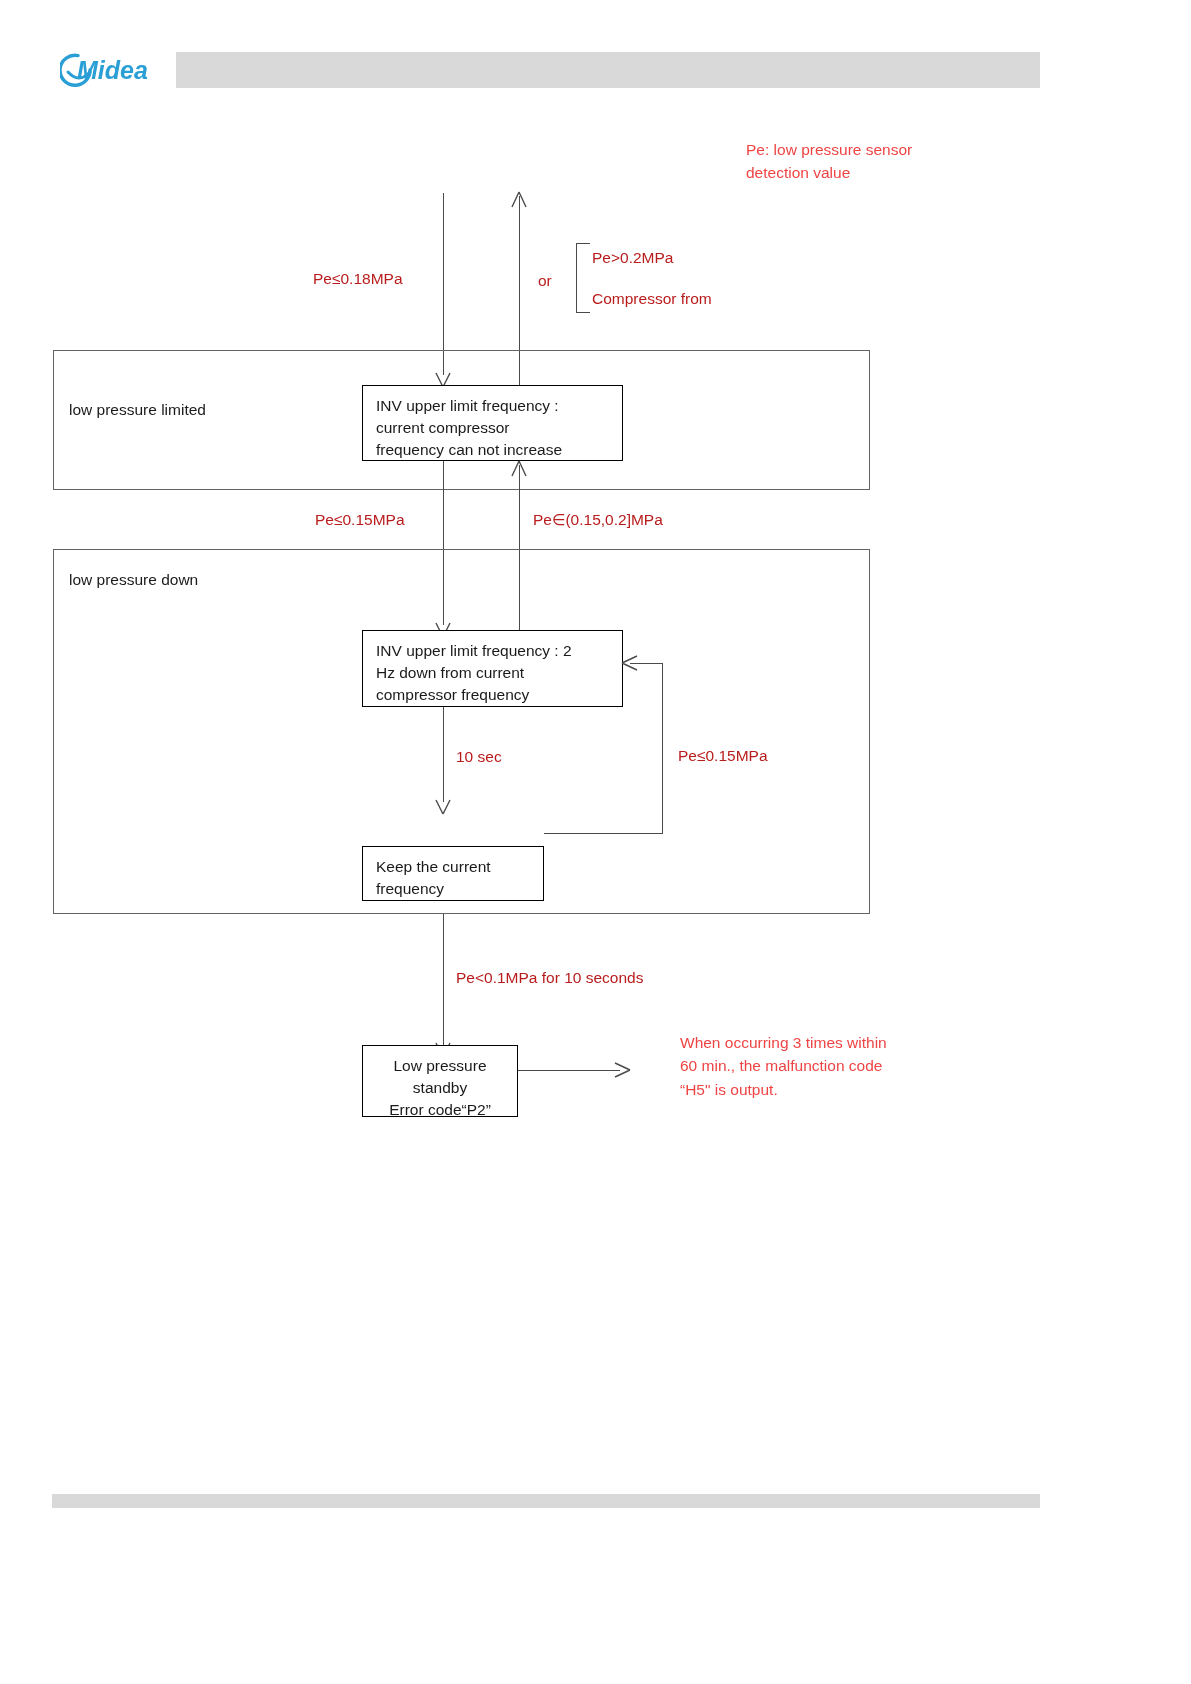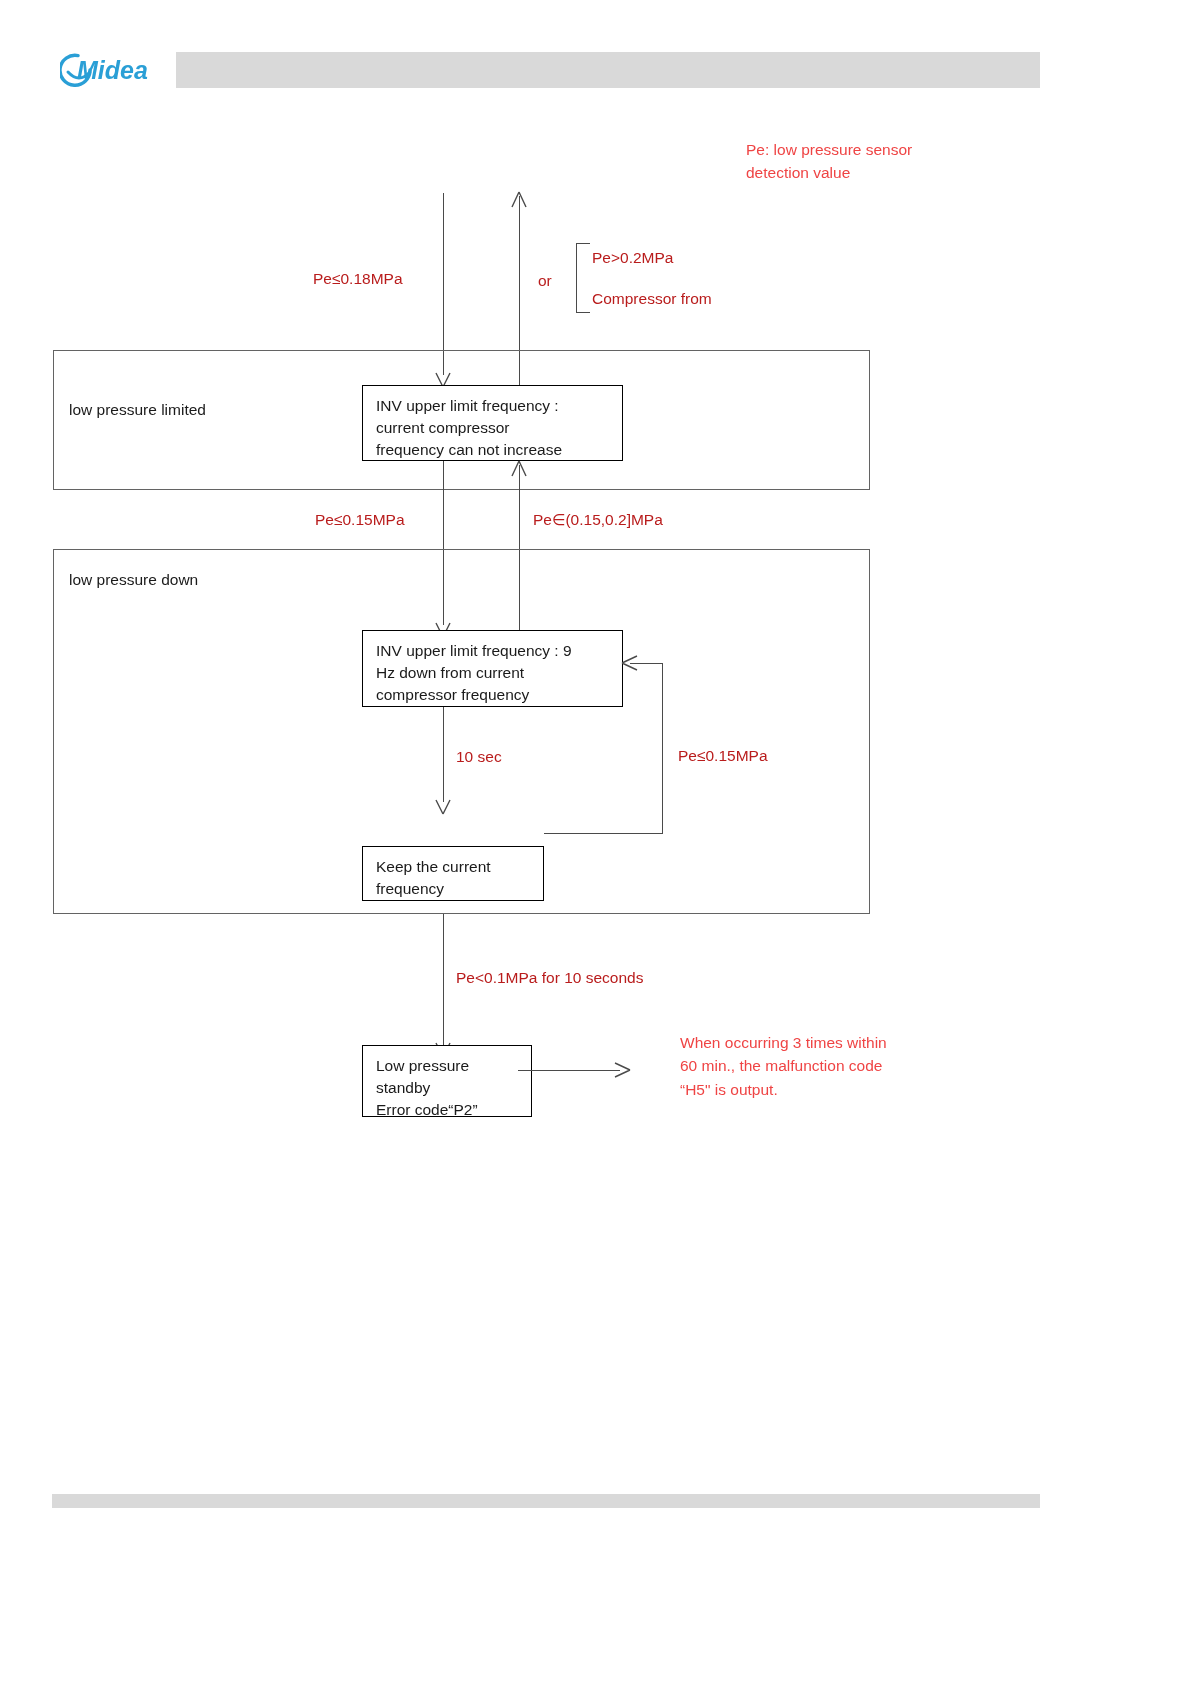--- a/index.html
+++ b/index.html
@@ -162,21 +162,21 @@
   <svg class="arrow-svg" style="left:511px; top:461px;" width="18" height="20">
     <path d="M8 0 L1 15 M8 0 L15 15" fill="none" stroke="#4a4a4a" stroke-width="1.4"></path>
   </svg>
 
   <div class="edge-label" style="left:315px; top:508px;">Pe≤0.15MPa</div>
   <div class="edge-label" style="left:533px; top:508px;">Pe∈(0.15,0.2]MPa</div>
 
   <div class="group" style="left:53px; top:549px; width:817px; height:365px;"></div>
   <div class="group-label" style="left:69px; top:571px;">low pressure down</div>
 
-  <div class="node" style="left:362px; top:630px; width:261px; height:77px;">INV upper limit frequency : 9
+  <div class="node" style="left:362px; top:630px; width:261px; height:77px;">INV upper limit frequency : 2
 Hz down from current
 compressor frequency</div>
 
   <div class="vline" style="left:443px; top:707px; height:95px;"></div>
   <svg class="arrow-svg" style="left:435px; top:795px;" width="18" height="20">
     <path d="M8 19 L1 5 M8 19 L15 5" fill="none" stroke="#4a4a4a" stroke-width="1.4"></path>
   </svg>
   <div class="edge-label" style="left:456px; top:745px;">10 sec</div>
 
   <div class="node" style="left:362px; top:806px; width:182px; height:55px;margin-top:40px;">Keep the current
@@ -189,21 +189,21 @@
     <path d="M0 8 L15 1 M0 8 L15 15" fill="none" stroke="#4a4a4a" stroke-width="1.4"></path>
   </svg>
   <div class="edge-label" style="left:678px; top:744px;">Pe≤0.15MPa</div>
 
   <div class="vline" style="left:443px; top:914px; height:132px;"></div>
   <svg class="arrow-svg" style="left:435px; top:1038px;" width="18" height="20">
     <path d="M8 19 L1 5 M8 19 L15 5" fill="none" stroke="#4a4a4a" stroke-width="1.4"></path>
   </svg>
   <div class="edge-label" style="left:456px; top:966px;">Pe&lt;0.1MPa for 10 seconds</div>
 
-  <div class="node" style="left:362px; top:1045px; width:170px; height:72px;">Low pressure
+  <div class="node" style="left:362px; top:1045px; width:156px; height:72px;text-align:center;">Low pressure
 standby
 Error code“P2”</div>
 
   <div class="hline" style="left:518px; top:1070px; width:102px;"></div>
   <svg class="arrow-svg" style="left:612px; top:1062px;" width="20" height="18">
     <path d="M18 8 L3 1 M18 8 L3 15" fill="none" stroke="#4a4a4a" stroke-width="1.4"></path>
   </svg>
 
   <div class="note" style="left:646px; top:1031px; width:270px;margin-left:34px;">When occurring 3 times within
 60 min., the malfunction code

